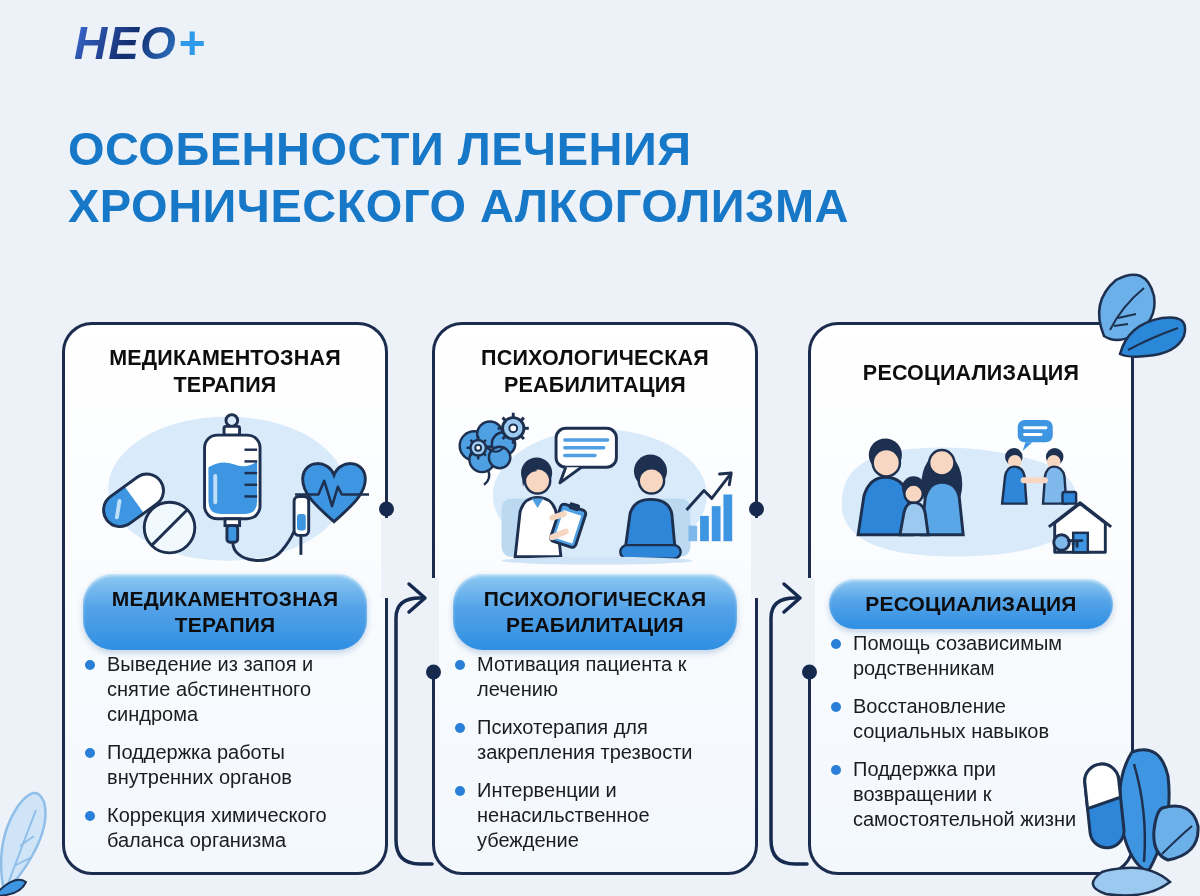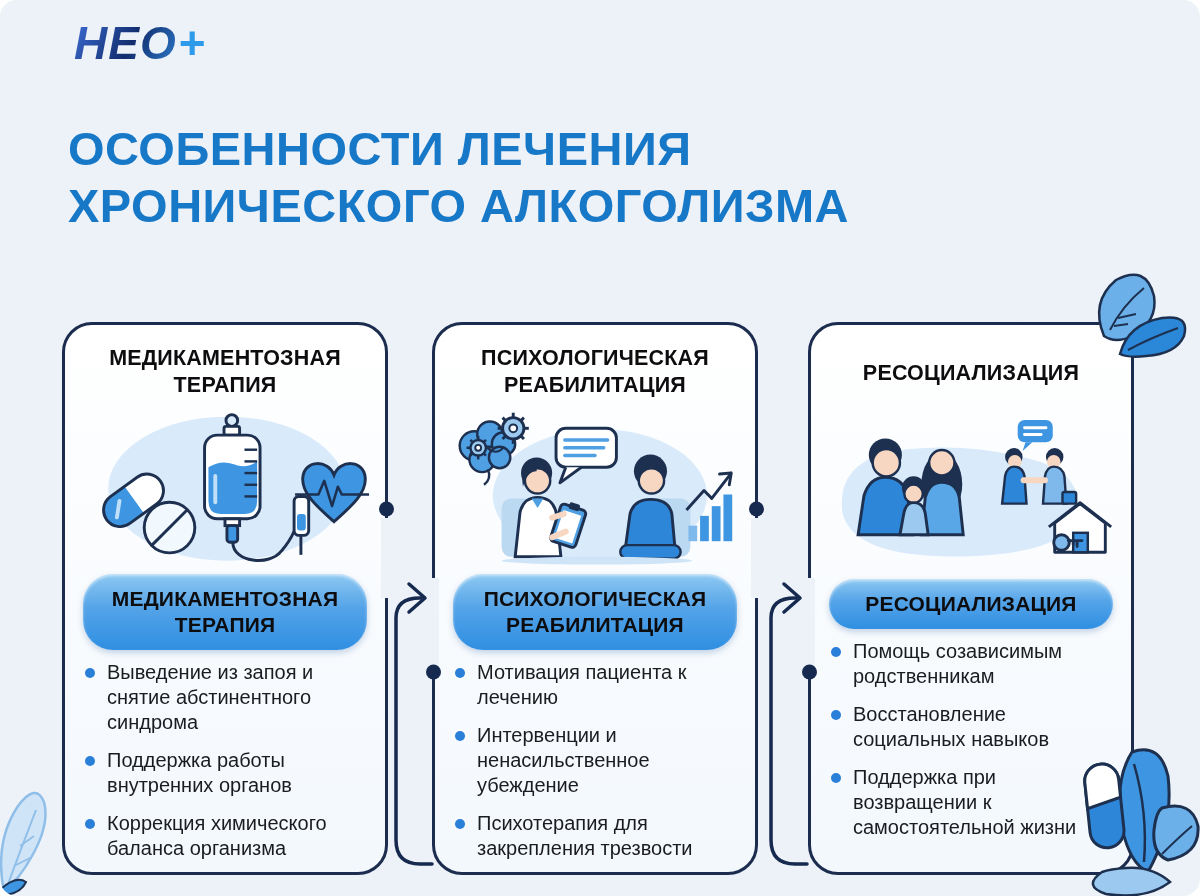--- a/index.html
+++ b/index.html
@@ -3,21 +3,20 @@
 <meta charset="utf-8">
 <style>
   html,body{margin:0;padding:0;}
   .page{
     position:relative;
     width:1200px;height:896px;
     background:#edf2f8;
     overflow:hidden;
     font-family:"Liberation Sans", sans-serif;
     color:#15161a;
-    border-radius:17px;
   }
   
   .logo{position:absolute;left:74px;top:16px;font-weight:700;font-size:46px;letter-spacing:1px;display:flex;align-items:center;}
   .logo .neo{color:#1c3d8f;background:linear-gradient(120deg,#3f6fd8,#122d6e 55%,#2f7fd0);-webkit-background-clip:text;background-clip:text;-webkit-text-fill-color:transparent;font-style:italic;}
   .logo .plus{color:#2d9bea;margin-left:2px;font-style:normal;}
   .title{position:absolute;left:68px;top:76px;font-size:47px;line-height:57px;font-weight:700;color:#1878c8;letter-spacing:.5px;margin-top:44px;}
   .subtitle{position:absolute;left:68px;top:214px;font-size:29px;line-height:36px;color:#161616;}
   
   .card{
     position:absolute;top:322px;width:326px;height:553px;
@@ -35,21 +34,21 @@
   }
   .illus{height:168px;margin:2px 0 6px 0;}
   .illus svg{display:block;width:100%;height:100%;}
   .pill{
     margin:0 4px;border-radius:30px;
     background:linear-gradient(180deg,#8ec9f2 0%,#54a3e8 45%,#2f8fe2 100%);
     box-shadow:0 3px 6px rgba(30,90,160,.25), inset 0 2px 3px rgba(255,255,255,.55);
     padding:12px 10px;text-align:center;
     font-size:21px;line-height:26px;font-weight:700;color:#0d0d0f;letter-spacing:.2px;
   }
-  ul.bullets{list-style:none;margin:10px 2px 0 2px;padding:0;}
+  ul.bullets{list-style:none;margin:2px 2px 0 2px;padding:0;}
   ul.bullets li{
     position:relative;padding-left:26px;margin-bottom:13px;
     font-size:20px;line-height:25px;color:#1b1c20;
   }
   ul.bullets li::before{
     content:"";position:absolute;left:4px;top:8px;width:10px;height:10px;border-radius:50%;
     background:#2a7fd8;
   }
   
   .overlay{position:absolute;inset:0;pointer-events:none;}
@@ -203,22 +202,22 @@
           <rect x="270" y="106" width="9" height="36" fill="#3e96e2"></rect>
           <rect x="282" y="94" width="9" height="48" fill="#3e96e2"></rect>
           <polyline points="244,110 262,90 270,98 290,72" fill="none" stroke="#1d3050" stroke-width="3" stroke-linejoin="round"></polyline>
           <path d="M290,72 l-12,1 M290,72 l-2,12" stroke="#1d3050" stroke-width="3" stroke-linecap="round"></path>
         </g>
       </svg>
     </div>
     <div class="pill">ПСИХОЛОГИЧЕСКАЯ РЕАБИЛИТАЦИЯ</div>
     <ul class="bullets">
       <li>Мотивация пациента к лечению</li>
+      <li>Психотерапия для закрепления трезвости</li>
       <li>Интервенции и ненасильственное убеждение</li>
-      <li>Психотерапия для закрепления трезвости</li>
     </ul>
   </div>
 
   <div class="card card3">
     <div class="card-header">РЕСОЦИАЛИЗАЦИЯ</div>
     <div class="illus">
       <svg viewBox="0 0 300 170">
         <path d="M18,110 Q10,52 86,44 Q150,38 210,54 Q268,68 258,112 Q250,150 150,154 Q30,158 18,110 Z" fill="#d9eafb"></path>
 
         <g>

